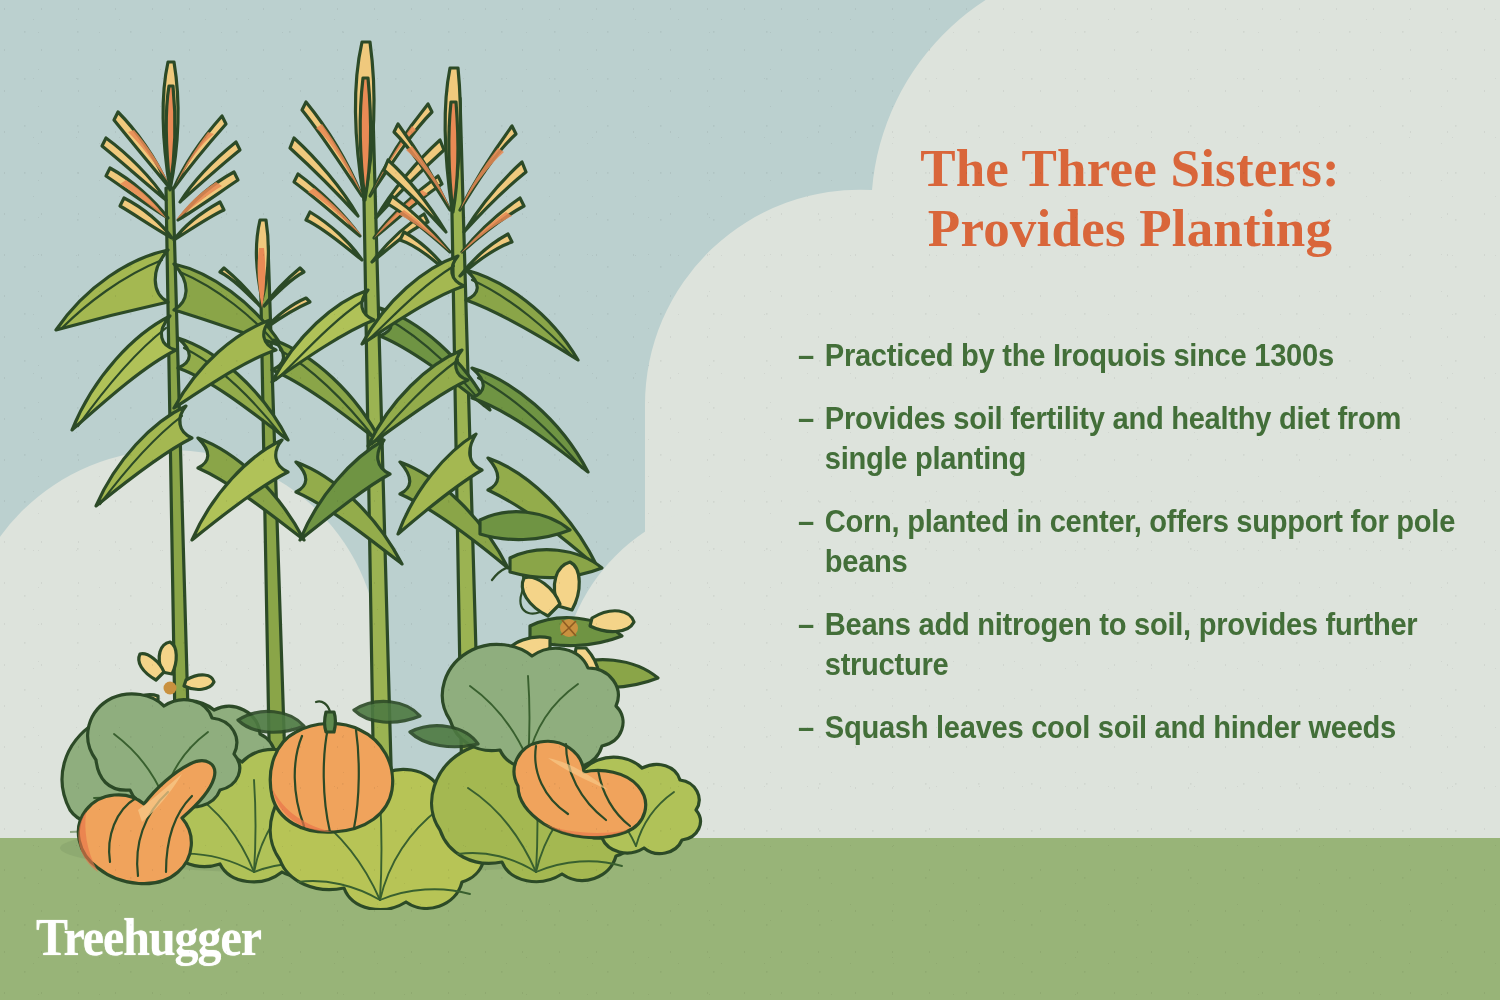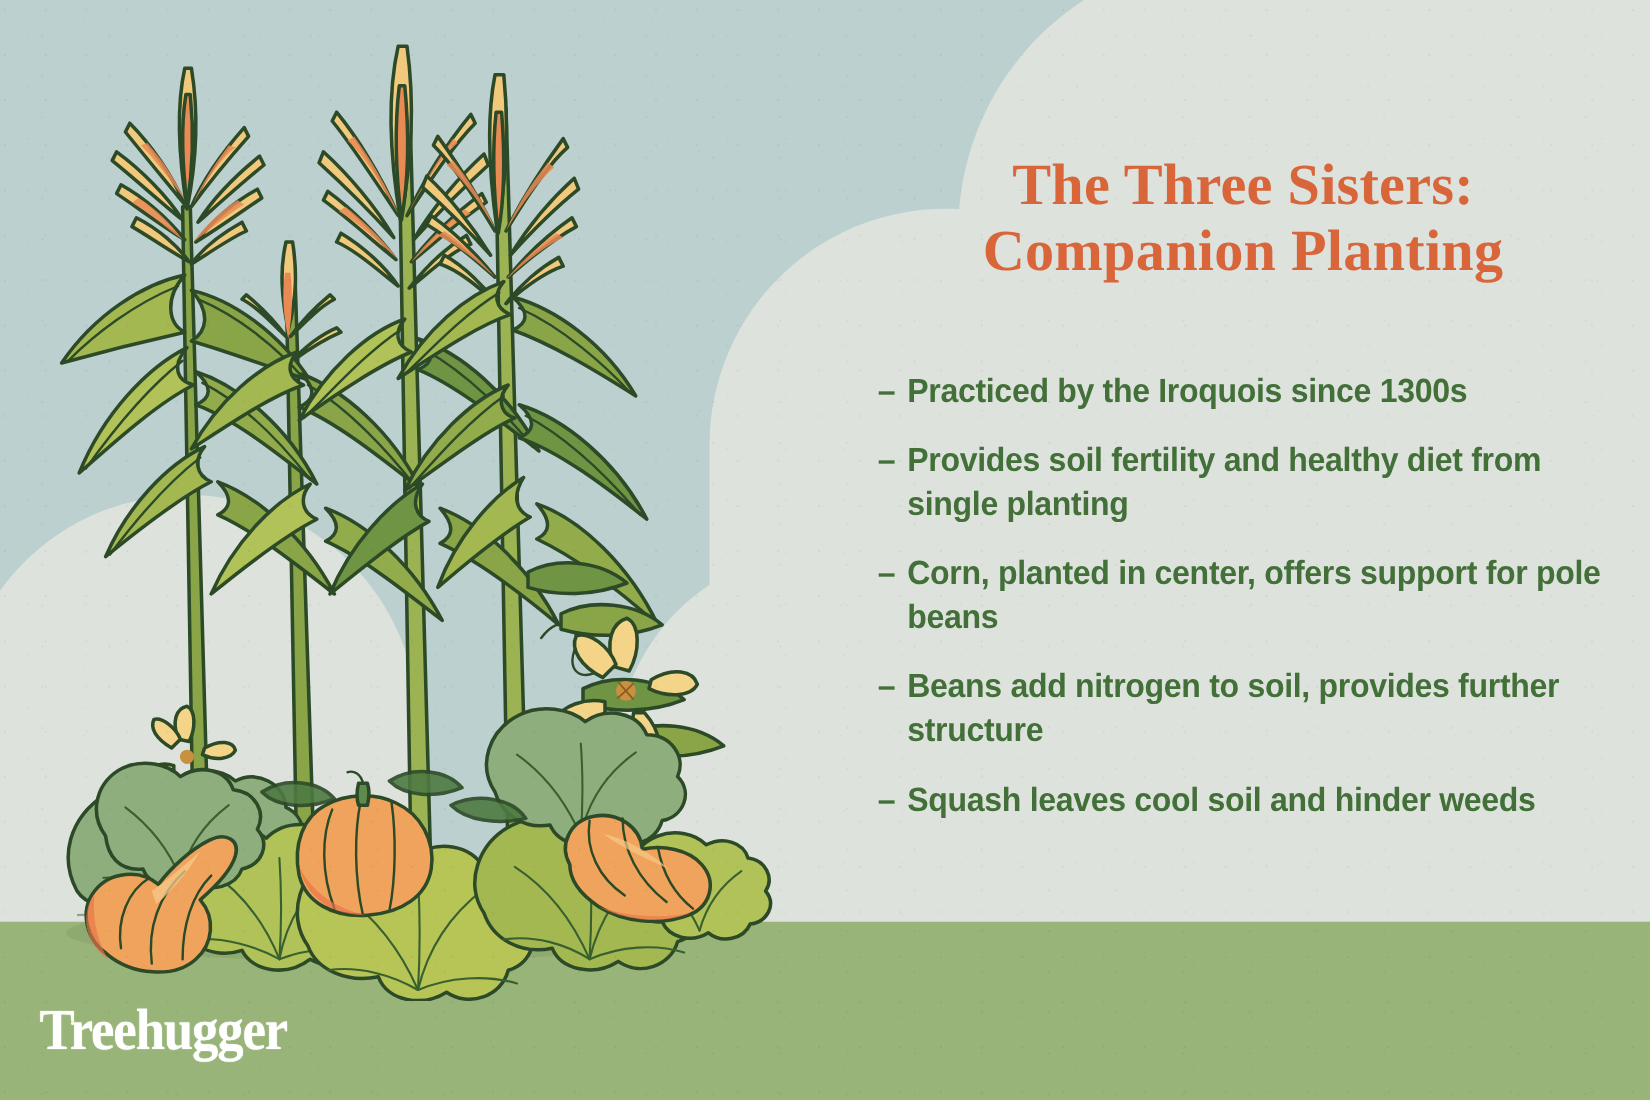--- a/index.html
+++ b/index.html
@@ -436,21 +436,21 @@
         <path class="ol" fill="#4e7a42" d="M 228 700 C 250 686 280 690 294 706 C 270 716 242 714 228 700 Z"></path>
       </g>
 
     </g>
   </svg>
 
   <div class="content">
 
     <h1 class="title">
       <span>The Three Sisters:</span>
-      <span class="line2">Companion Planting</span>
+      <span class="line2">Provides Planting</span>
     </h1>
 
     <ul class="bullets" style="list-style:none;">
       <li class="bullet">
         <span class="dash">–</span>
         <span class="btext">Practiced by the Iroquois since 1300s</span>
       </li>
       <li class="bullet">
         <span class="dash">–</span>
         <span class="btext">Provides soil fertility and healthy diet from single planting</span>

